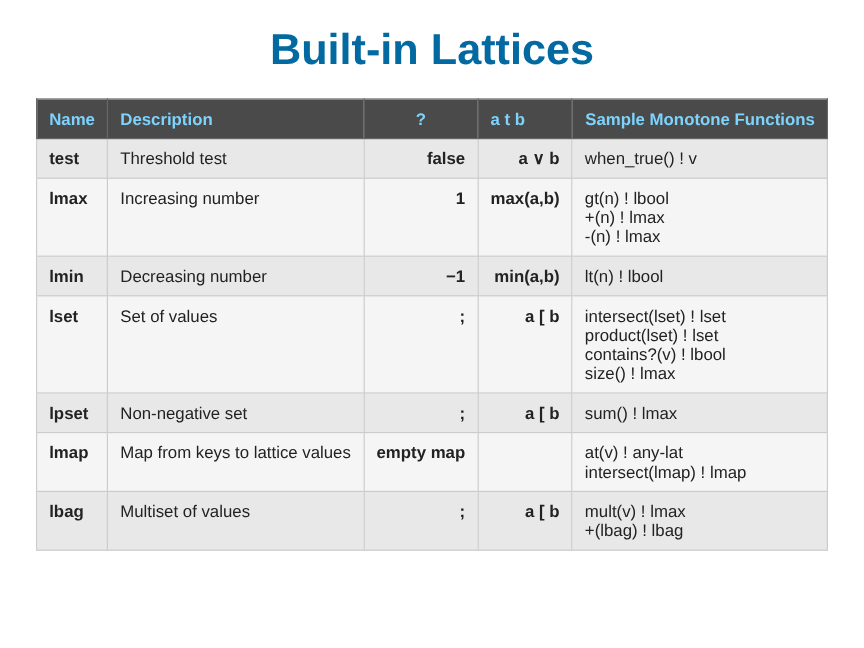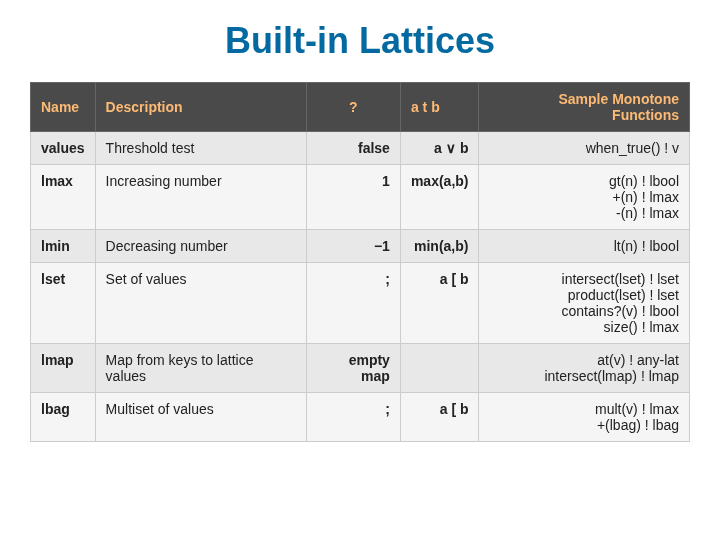--- a/index.html
+++ b/index.html
@@ -17,21 +17,21 @@
       margin-bottom: 20px;
       text-align: center;
     }
     table {
       width: 100%;
       border-collapse: collapse;
       font-size: 14px;
     }
     thead tr {
       background: #4a4a4a;
-      color: #fdba74;
+      color: #7dd3fc;
     }
     thead th {
       padding: 8px 10px;
       text-align: left;
       font-weight: bold;
       border: 1px solid #666;
     }
     tbody tr:nth-child(odd) {
       background: #e8e8e8;
     }
@@ -46,41 +46,40 @@
     }
     td.name-col {
       font-weight: bold;
       white-space: nowrap;
     }
     td.center-col {
       text-align: right;
       font-weight: bold;
     }
     td.right-col {
-      text-align: right;
     }
   </style>
 </head>
 <body>
 
 <h1>Built-in Lattices</h1>
 
 <table>
   <thead>
     <tr>
       <th>Name</th>
       <th>Description</th>
       <th style="text-align:center;">?</th>
       <th style="">a t b</th>
       <th style="text-align:right;">Sample Monotone Functions</th>
     </tr>
   </thead>
   <tbody id="table-body">
   <tr>
-        <td class="name-col">values</td>
+        <td class="name-col">test</td>
         <td>Threshold test</td>
         <td class="center-col">false</td>
         <td class="center-col">a ∨ b</td>
         <td class="right-col" style="white-space: pre-line;">when_true() ! v</td>
       </tr>
       <tr>
         <td class="name-col">lmax</td>
         <td>Increasing number</td>
         <td class="center-col">1</td>
         <td class="center-col">max(a,b)</td>
@@ -99,20 +98,27 @@
         <td class="name-col">lset</td>
         <td>Set of values</td>
         <td class="center-col">;</td>
         <td class="center-col">a [ b</td>
         <td class="right-col" style="white-space: pre-line;">intersect(lset) ! lset
 product(lset) ! lset
 contains?(v) ! lbool
 size() ! lmax</td>
       </tr>
       <tr>
+        <td class="name-col">lpset</td>
+        <td>Non-negative set</td>
+        <td class="center-col">;</td>
+        <td class="center-col">a [ b</td>
+        <td class="right-col" style="white-space: pre-line;">sum() ! lmax</td>
+      </tr>
+      <tr>
         <td class="name-col">lmap</td>
         <td>Map from keys to lattice values</td>
         <td class="center-col">empty map</td>
         <td class="center-col"></td>
         <td class="right-col" style="white-space: pre-line;">at(v) ! any-lat
 intersect(lmap) ! lmap</td>
       </tr>
       <tr>
         <td class="name-col">lbag</td>
         <td>Multiset of values</td>

